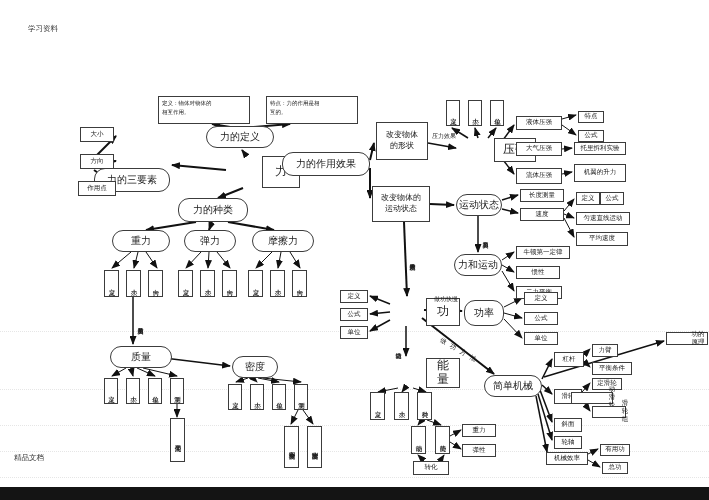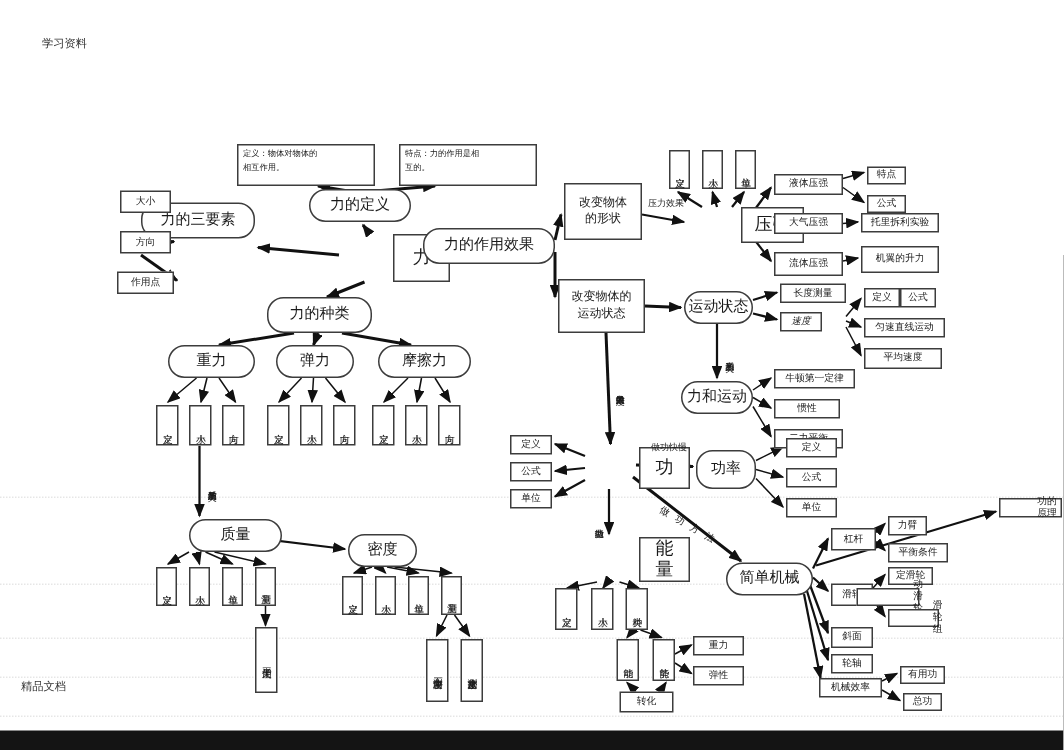--- a/index.html
+++ b/index.html
@@ -135,40 +135,40 @@
       <line x1="588" y1="460" x2="600" y2="467" stroke="#111" stroke-width="1" marker-end="url(#ah)"></line>
     </svg>
 
   <div id="nodes">
       <div class="nd n" style="left: 158px; top: 96px; width: 92px; height: 28px;">定义：物体对物体的
 相互作用。</div>
       <div class="nd n" style="left: 266px; top: 96px; width: 92px; height: 28px;">特点：力的作用是相
 互的。</div>
       <div class="nd bl" style="left: 206px; top: 126px; width: 68px; height: 22px;">力的定义</div>
       <div class="nd bx" style="left: 226px; top: 156px; width: 38px; height: 32px;">力</div>
-      <div class="nd bl" style="left: 94px; top: 135px; width: 76px; height: 24px;">力的三要素</div>
+      <div class="nd bl" style="left: 94px; top: 168px; width: 76px; height: 24px;">力的三要素</div>
       <div class="nd s" style="left: 80px; top: 127px; width: 34px; height: 15px;">大小</div>
       <div class="nd s" style="left: 80px; top: 154px; width: 34px; height: 15px;">方向</div>
       <div class="nd s" style="left: 78px; top: 181px; width: 38px; height: 15px;">作用点</div>
       <div class="nd bl" style="left: 282px; top: 152px; width: 88px; height: 24px;">力的作用效果</div>
       <div class="nd bl" style="left: 178px; top: 198px; width: 70px; height: 24px;">力的种类</div>
       <div class="nd bl" style="left: 112px; top: 230px; width: 58px; height: 22px;">重力</div>
       <div class="nd bl" style="left: 184px; top: 230px; width: 52px; height: 22px;">弹力</div>
       <div class="nd bl" style="left: 252px; top: 230px; width: 62px; height: 22px;">摩擦力</div>
       <div class="nd v" style="left: 104px; top: 270px; width: 15px; height: 27px;">定义</div>
       <div class="nd v" style="left: 126px; top: 270px; width: 15px; height: 27px;">大小</div>
       <div class="nd v" style="left: 148px; top: 270px; width: 15px; height: 27px;">方向</div>
       <div class="nd v" style="left: 178px; top: 270px; width: 15px; height: 27px;">定义</div>
       <div class="nd v" style="left: 200px; top: 270px; width: 15px; height: 27px;">大小</div>
       <div class="nd v" style="left: 222px; top: 270px; width: 15px; height: 27px;">方向</div>
       <div class="nd v" style="left: 248px; top: 270px; width: 15px; height: 27px;">定义</div>
       <div class="nd v" style="left: 270px; top: 270px; width: 15px; height: 27px;">大小</div>
       <div class="nd v" style="left: 292px; top: 270px; width: 15px; height: 27px;">方向</div>
       <div class="nd vlbl" style="left: 136px; top: 300px; width: 9px; height: 46px;">与质量的关系</div>
-      <div class="nd bl" style="left: 126px; top: 346px; width: 62px; height: 22px;">质量</div>
+      <div class="nd bl" style="left: 110px; top: 346px; width: 62px; height: 22px;">质量</div>
       <div class="nd v" style="left: 104px; top: 378px; width: 14px; height: 26px;">定义</div>
       <div class="nd v" style="left: 126px; top: 378px; width: 14px; height: 26px;">大小</div>
       <div class="nd v" style="left: 148px; top: 378px; width: 14px; height: 26px;">单位</div>
       <div class="nd v" style="left: 170px; top: 378px; width: 14px; height: 26px;">测量</div>
       <div class="nd v" style="left: 170px; top: 418px; width: 15px; height: 44px;">天平使用</div>
       <div class="nd bl" style="left: 232px; top: 356px; width: 46px; height: 22px;">密度</div>
       <div class="nd v" style="left: 228px; top: 384px; width: 14px; height: 26px;">定义</div>
       <div class="nd v" style="left: 250px; top: 384px; width: 14px; height: 26px;">大小</div>
       <div class="nd v" style="left: 272px; top: 384px; width: 14px; height: 26px;">单位</div>
       <div class="nd v" style="left: 294px; top: 384px; width: 14px; height: 26px;">测量</div>
@@ -185,21 +185,21 @@
       <div class="nd s" style="left: 516px; top: 142px; width: 46px; height: 14px;">大气压强</div>
       <div class="nd s" style="left: 516px; top: 168px; width: 46px; height: 16px;">流体压强</div>
       <div class="nd s" style="left: 578px; top: 111px; width: 26px; height: 12px;">特点</div>
       <div class="nd s" style="left: 578px; top: 130px; width: 26px; height: 12px;">公式</div>
       <div class="nd s" style="left: 574px; top: 142px; width: 52px; height: 13px;">托里拆利实验</div>
       <div class="nd s" style="left: 574px; top: 164px; width: 52px; height: 18px;">机翼的升力</div>
       <div class="nd b" style="left: 372px; top: 186px; width: 58px; height: 36px;">改变物体的
 运动状态</div>
       <div class="nd bl" style="left: 456px; top: 194px; width: 46px; height: 22px;">运动状态</div>
       <div class="nd s" style="left: 520px; top: 189px; width: 44px; height: 13px;">长度测量</div>
-      <div class="nd s" style="left: 520px; top: 208px; width: 28px; height: 13px; font-style: italic;">速度</div>
+      <div class="nd s" style="left: 520px; top: 208px; width: 44px; height: 13px;">速度</div>
       <div class="nd s" style="left: 576px; top: 192px; width: 24px; height: 13px;">定义</div>
       <div class="nd s" style="left: 600px; top: 192px; width: 24px; height: 13px;">公式</div>
       <div class="nd s" style="left: 576px; top: 212px; width: 54px; height: 13px;">匀速直线运动</div>
       <div class="nd s" style="left: 576px; top: 232px; width: 52px; height: 14px;">平均速度</div>
       <div class="nd vlbl" style="left: 481px; top: 219px; width: 9px; height: 36px;">和力的关系</div>
       <div class="nd bl" style="left: 454px; top: 254px; width: 48px; height: 22px;">力和运动</div>
       <div class="nd s" style="left: 516px; top: 246px; width: 54px; height: 13px;">牛顿第一定律</div>
       <div class="nd s" style="left: 516px; top: 266px; width: 44px; height: 13px;">惯性</div>
       <div class="nd s" style="left: 516px; top: 286px; width: 46px; height: 13px;">二力平衡</div>
       <div class="nd vlbl" style="left: 408px; top: 230px; width: 9px; height: 58px;">力效果的量度</div>

